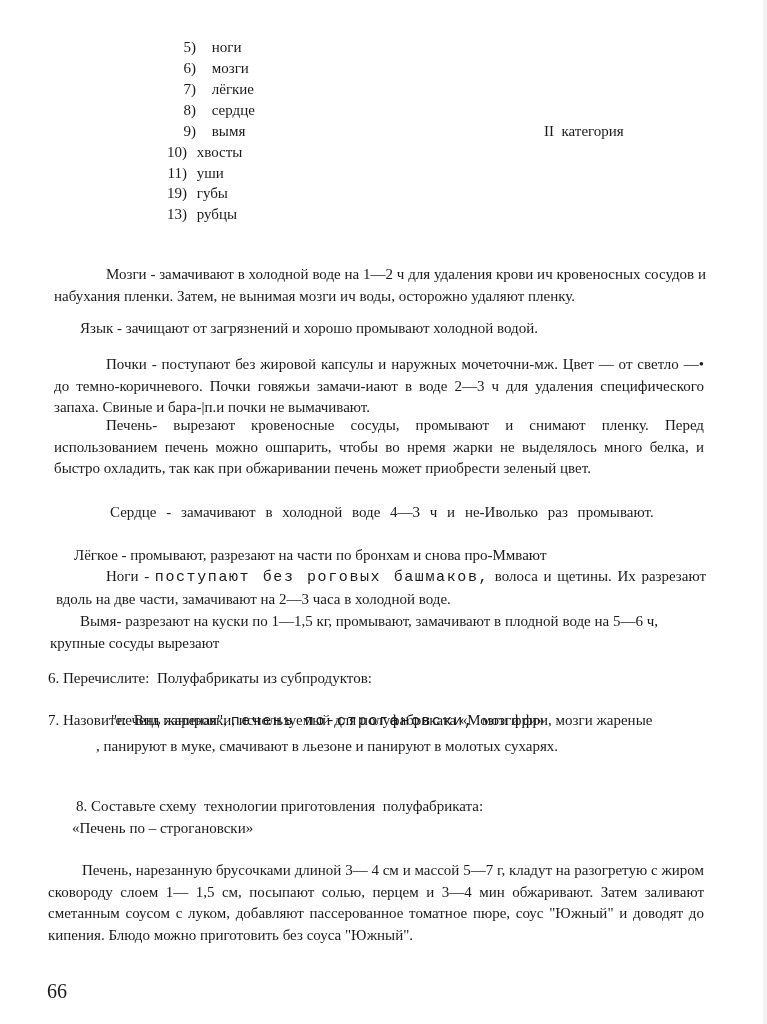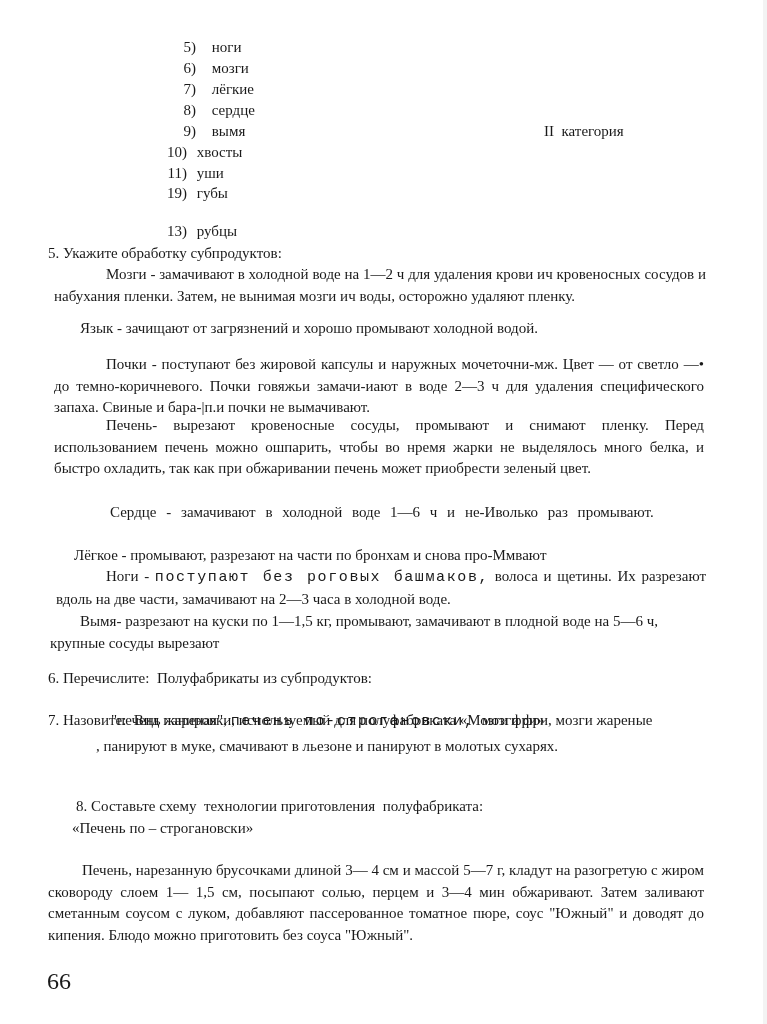--- a/index.html
+++ b/index.html
@@ -10,21 +10,21 @@
   }
   .page { position: absolute; left: 0; top: 0; width: 767px; height: 1024px; background: #fff; }
   .edge { position: absolute; right: 0; top: 0; width: 4px; height: 1024px; background: #f3f3f3; }
   .abs { position: absolute; white-space: nowrap; }
   .li { font-size: 15px; line-height: 20px; }
   .num { display: inline-block; text-align: right; }
   .txt { font-size: 15px; line-height: 21px; }
   .para { position: absolute; left: 54px; width: 650px; font-size: 15px; line-height: 21.5px; text-align: justify; }
   .para .ind { display: inline-block; }
   .spaced { letter-spacing: 1.6px; font-family: Liberation Mono, monospace; }
-  .pagenum { font-size: 24px; }
+  .pagenum { font-size: 20px; margin-top: 12px; }
 </style>
 </head>
 <body>
 
 <div class="page">
   <div class="edge"></div>
 
   <div class="abs li" style="left:174px; top:37px;">
     <span class="num" style="width:22px;">5)</span>
     <span style="display:inline-block; margin-left:12px;">ноги</span>
@@ -51,45 +51,44 @@
     <span style="display:inline-block; margin-left:6px;">хвосты</span>
   </div>
   <div class="abs li" style="left:160px; top:163px;">
     <span class="num" style="width:27px;">11)</span>
     <span style="display:inline-block; margin-left:6px;">уши</span>
   </div>
   <div class="abs li" style="left:160px; top:183px;">
     <span class="num" style="width:27px;">19)</span>
     <span style="display:inline-block; margin-left:6px;">губы</span>
   </div>
-  <div class="abs li" style="left:160px; top:221px;">
+  <div class="abs li" style="left:160px; top:204px;">
     <span class="num" style="width:27px;">13)</span>
     <span style="display:inline-block; margin-left:6px;">рубцы</span>
   </div>
 
-  <div class="abs txt" style="left:48px; top:243px;">5. Укажите обработку субпродуктов:</div>
 
   <div class="para" style="top:264px; left:54px; width:652px;">
     <span class="ind" style="width:52px;"></span><span>Мозги - замачивают в холодной воде на 1—2 ч для удаления крови ич кровеносных сосудов и набухания пленки. Затем, не вынимая мозги ич воды, осторожно удаляют пленку.</span>
   </div>
 
   <div class="para" style="top:318px;">
     <span class="ind" style="width:26px;"></span><span>Язык - зачищают от загрязнений и хорошо промывают холодной водой.</span>
   </div>
 
   <div class="para" style="top:354px;">
     <span class="ind" style="width:52px;"></span><span>Почки - поступают без жировой капсулы и наружных мочеточни-мж. Цвет — от светло —• до темно-коричневого. Почки говяжьи замачи-иают в воде 2—3 ч для удаления специфического запаха. Свиные и бара-|п.и почки не вымачивают.</span>
   </div>
 
   <div class="para" style="top:415px;">
     <span class="ind" style="width:52px;"></span><span>Печень- вырезают кровеносные сосуды, промывают и снимают пленку. Перед использованием печень можно ошпарить, чтобы во нремя жарки не выделялось много белка, и быстро охладить, так как при обжаривании печень может приобрести зеленый цвет.</span>
   </div>
 
   <div class="para" style="top:502px;">
-    <span class="ind" style="width:56px;"></span><span style="word-spacing:6px;">Сердце - замачивают в холодной воде 1—6 ч и не-Иволько раз промывают.</span>
+    <span class="ind" style="width:56px;"></span><span style="word-spacing:6px;">Сердце - замачивают в холодной воде 4—3 ч и не-Иволько раз промывают.</span>
   </div>
 
   <div class="para" style="top:545px;">
     <span class="ind" style="width:20px;"></span><span>Лёгкое - промывают, разрезают на части по бронхам и снова про-Ммвают</span>
   </div>
 
   <div class="para" style="top:566px; left:56px;">
     <span class="ind" style="width:50px;"></span><span>Ноги - </span><span class="spaced">поступают без роговых башмаков,</span><span> волоса и щетины. Их разрезают вдоль на две части, замачивают на 2—3 часа в холодной воде.</span>
   </div>
 

